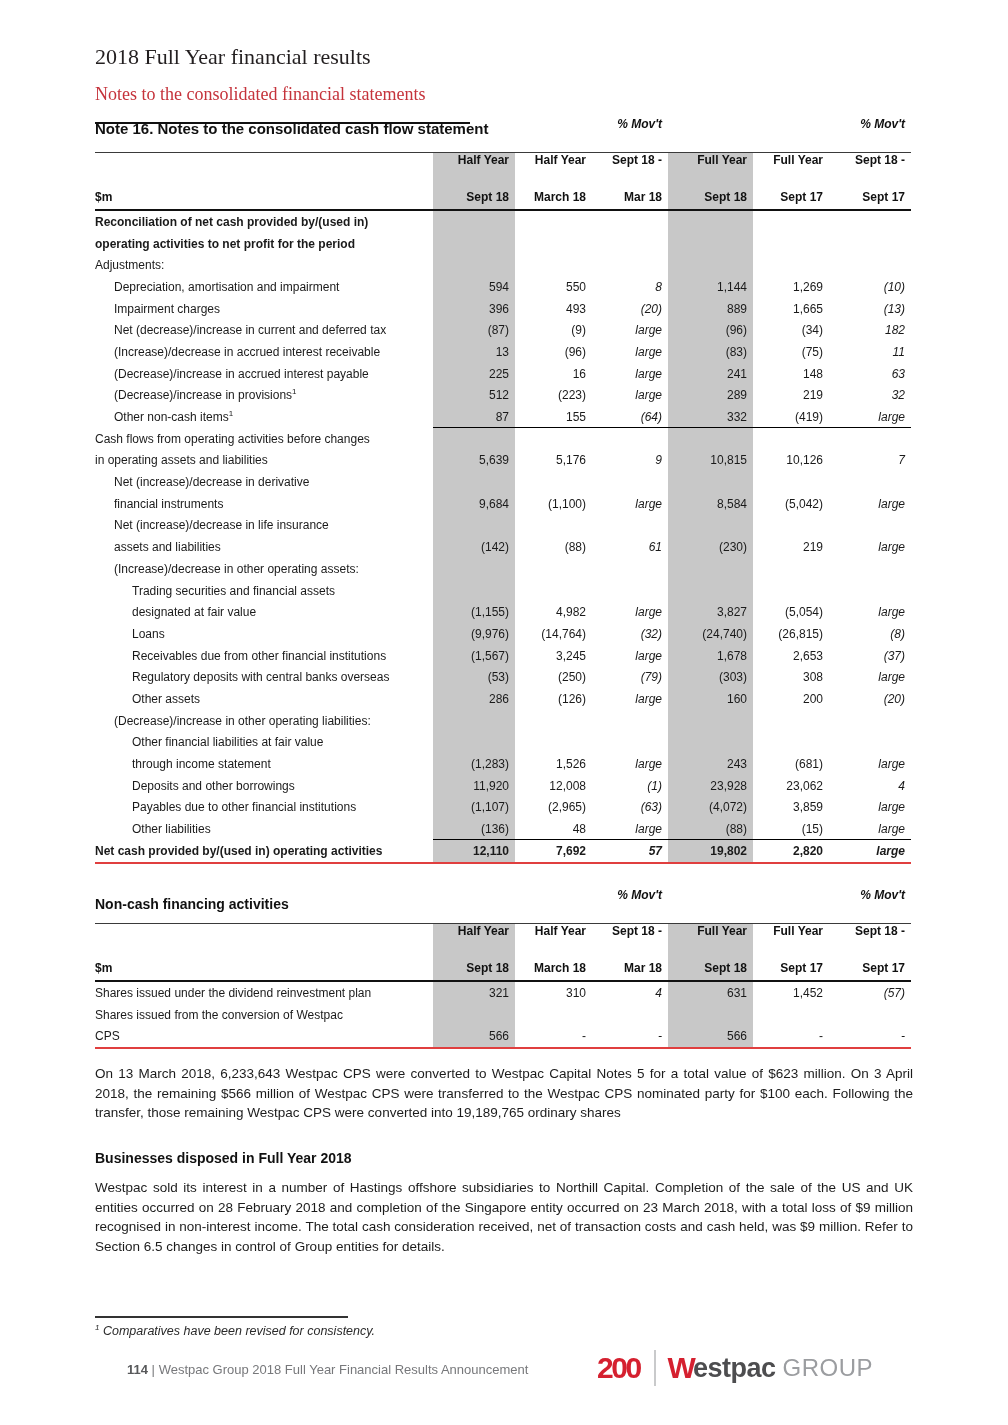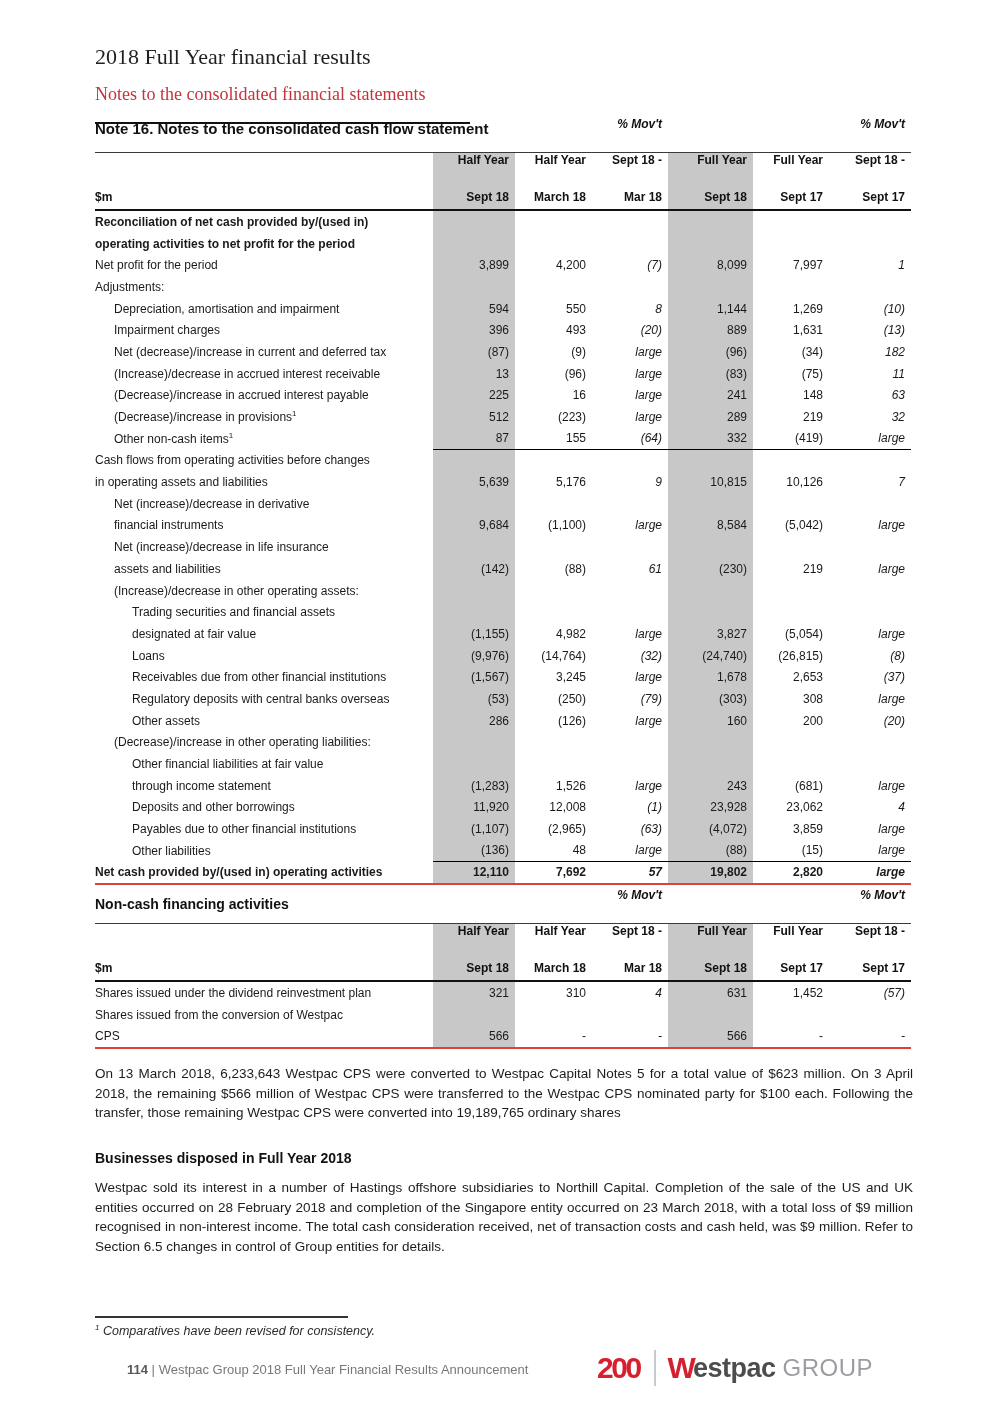--- a/index.html
+++ b/index.html
@@ -122,29 +122,20 @@
       <div class="t-row boldrow">
         <div class="label">operating activities to net profit for the period</div>
         <div class="cell shaded"></div>
         <div class="cell"></div>
         <div class="cell pct"></div>
         <div class="cell shaded"></div>
         <div class="cell"></div>
         <div class="cell pct"></div>
       </div>
       <div class="t-row">
-        <div class="label">Net profit for the period</div>
-        <div class="cell shaded">3,899</div>
-        <div class="cell">4,200</div>
-        <div class="cell pct">(7)</div>
-        <div class="cell shaded">8,099</div>
-        <div class="cell">7,997</div>
-        <div class="cell pct">1</div>
-      </div>
-      <div class="t-row">
         <div class="label">Adjustments:</div>
         <div class="cell shaded"></div>
         <div class="cell"></div>
         <div class="cell pct"></div>
         <div class="cell shaded"></div>
         <div class="cell"></div>
         <div class="cell pct"></div>
       </div>
       <div class="t-row">
         <div class="label ind1">Depreciation, amortisation and impairment</div>
@@ -154,21 +145,21 @@
         <div class="cell shaded">1,144</div>
         <div class="cell">1,269</div>
         <div class="cell pct">(10)</div>
       </div>
       <div class="t-row">
         <div class="label ind1">Impairment charges</div>
         <div class="cell shaded">396</div>
         <div class="cell">493</div>
         <div class="cell pct">(20)</div>
         <div class="cell shaded">889</div>
-        <div class="cell">1,631</div>
+        <div class="cell">1,665</div>
         <div class="cell pct">(13)</div>
       </div>
       <div class="t-row">
         <div class="label ind1">Net (decrease)/increase in current and deferred tax</div>
         <div class="cell shaded">(87)</div>
         <div class="cell">(9)</div>
         <div class="cell pct">large</div>
         <div class="cell shaded">(96)</div>
         <div class="cell">(34)</div>
         <div class="cell pct">182</div>

